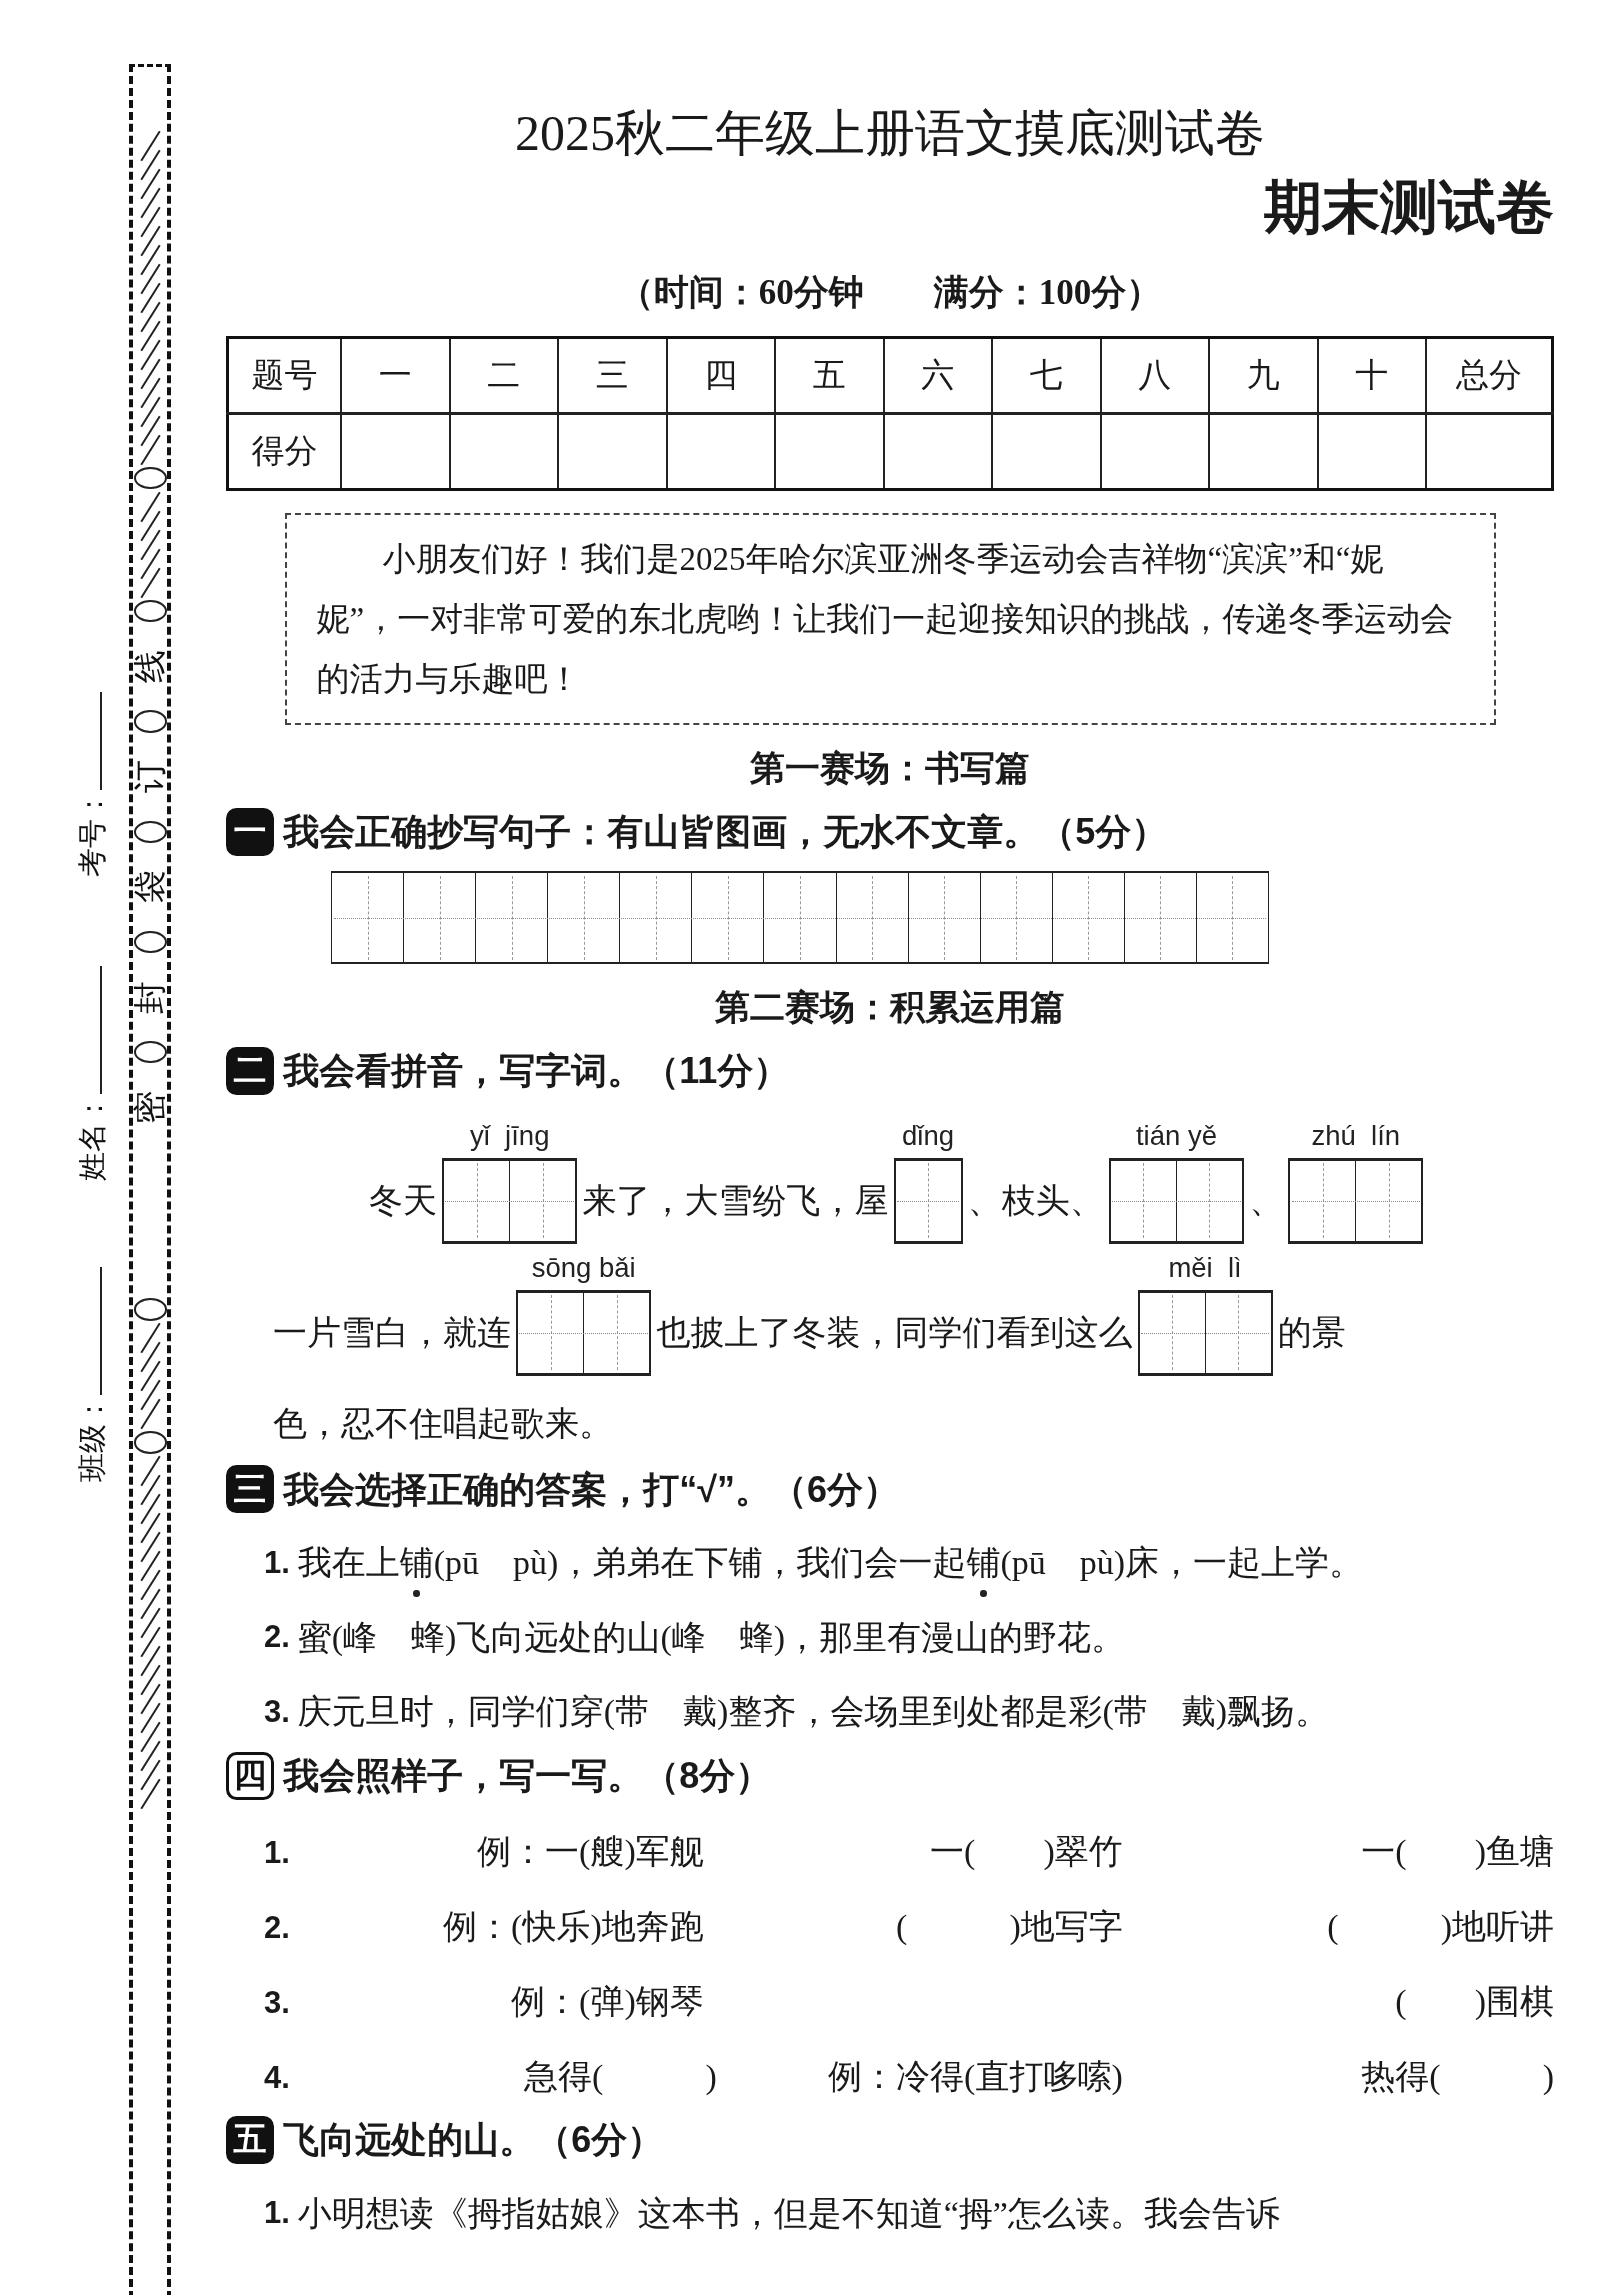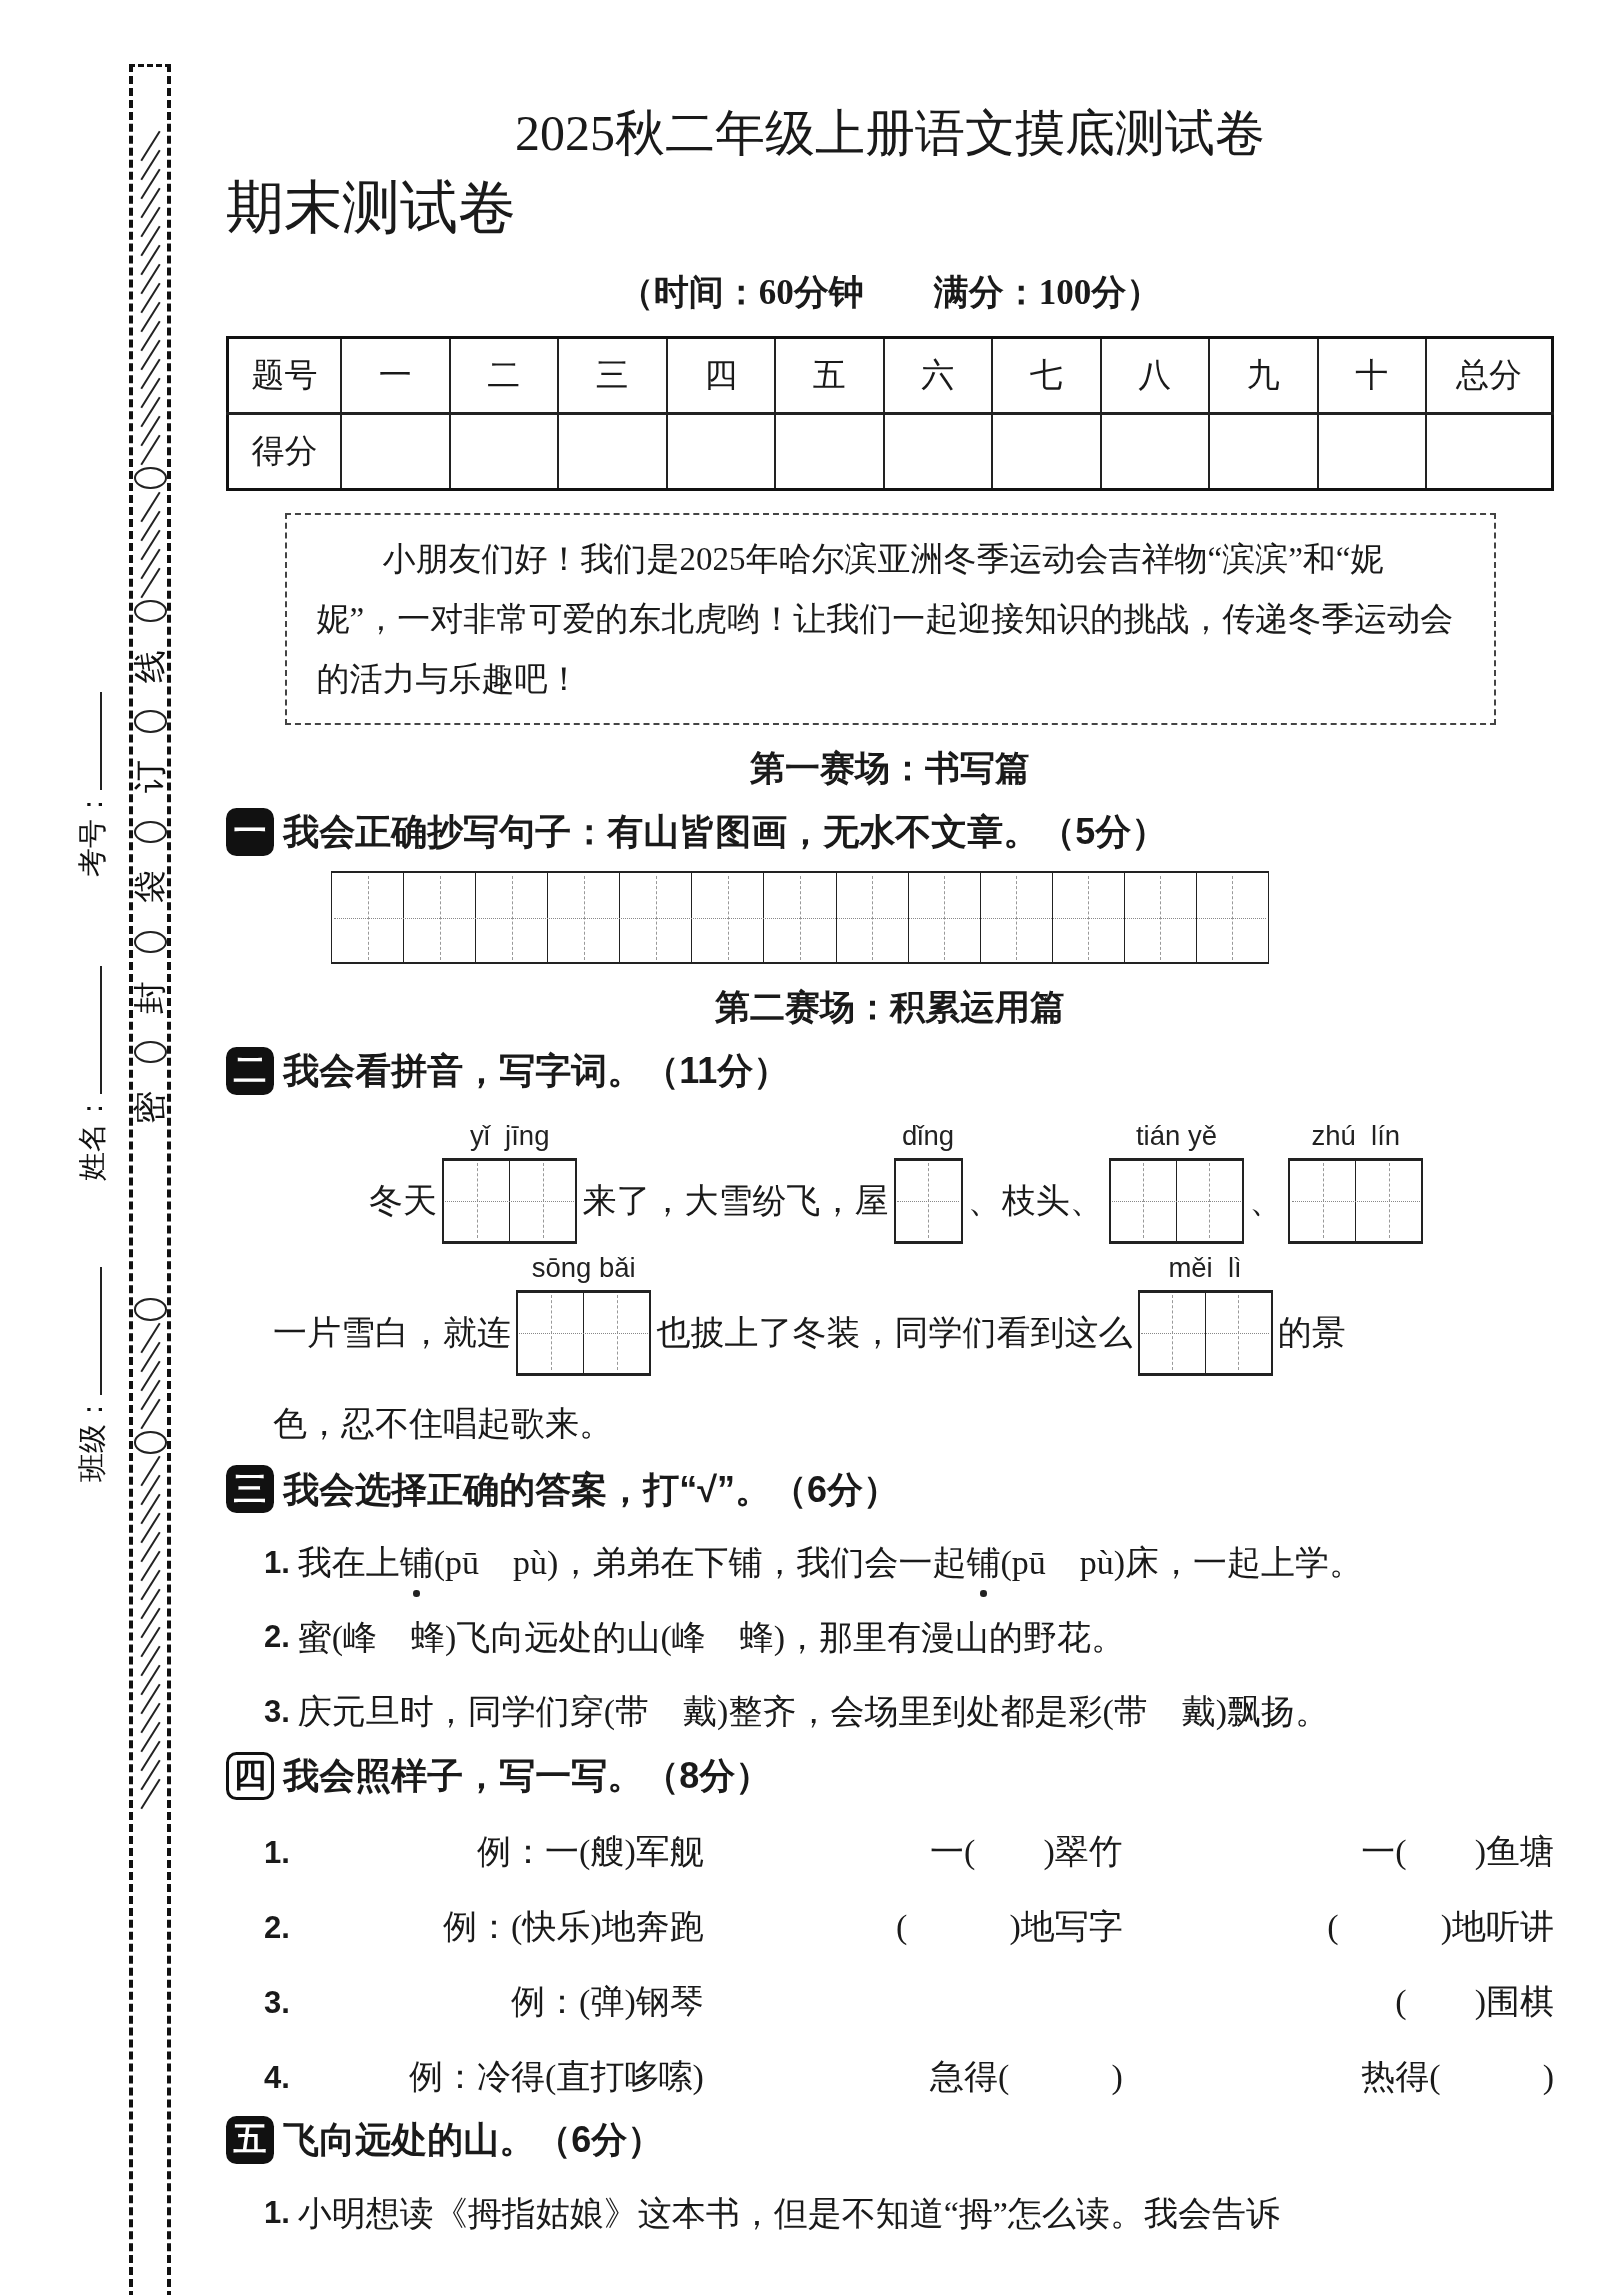--- a/index.html
+++ b/index.html
@@ -18,21 +18,21 @@
   .side-field{position:absolute;transform:rotate(-90deg);transform-origin:0 0;white-space:nowrap;
     font-size:29px;color:#111;display:flex;align-items:baseline;}
   .side-field .line{display:inline-block;border-bottom:2px solid #222;height:22px;}
   .f0{left:73px;top:877px;} .f0 .line{width:98px;}
   .f1{left:73px;top:1181px;} .f1 .line{width:128px;}
   .f2{left:73px;top:1482px;} .f2 .line{width:128px;}
 
   
   .content{position:absolute;left:226px;top:77px;width:1328px;}
   .title{font-size:50px;font-weight:400;text-align:center;margin:27.5px 0 0;line-height:1.15;}
-  .subtitle{font-size:58px;font-weight:400;text-align:left;margin:6.5px 0 0;}
+  .subtitle{font-size:58px;font-weight:700;text-align:right;margin:6.5px 0 0;}
   .meta{font-size:35px;font-weight:700;text-align:center;margin:22px 0 0;}
 
   .score-table{width:100%;border-collapse:collapse;table-layout:fixed;margin-top:20px;border:3.3px solid #111;}
   .score-table td{border:2px solid #222;height:73px;text-align:center;font-size:33px;padding:0;}
   .score-table tr:first-child td{border-bottom:3.3px solid #222;}
   .score-table td:first-child{width:111px;}
   .score-table td:last-child{width:124px;}
 
   .intro-box{margin:22px auto 0;width:1211px;box-sizing:border-box;border:2px dashed #444;
     padding:14.4px 30px;}
@@ -320,22 +320,22 @@
           <span class="c c1">(　　　)地写字</span>
           <span class="c c2">(　　　)地听讲</span>
         </div>
         <div class="w4-item">
           <span class="q-num">3.</span>
           <span class="c c0">例：(弹)钢琴</span>
           <span class="c c2">(　　)围棋</span>
         </div>
         <div class="w4-item">
           <span class="q-num">4.</span>
+          <span class="c c1">急得(　　　)</span>
           <span class="c c0">例：冷得(直打哆嗦)</span>
-          <span class="c c1">急得(　　　)</span>
           <span class="c c2">热得(　　　)</span>
         </div>
       </div>
 
     <div class="sec-header">
       <span class="sec-icon">五</span>
       <span class="sec-title">飞向远处的山。（6分）</span>
     </div>
     <div id="s5-items">
         <div class="q-item">

